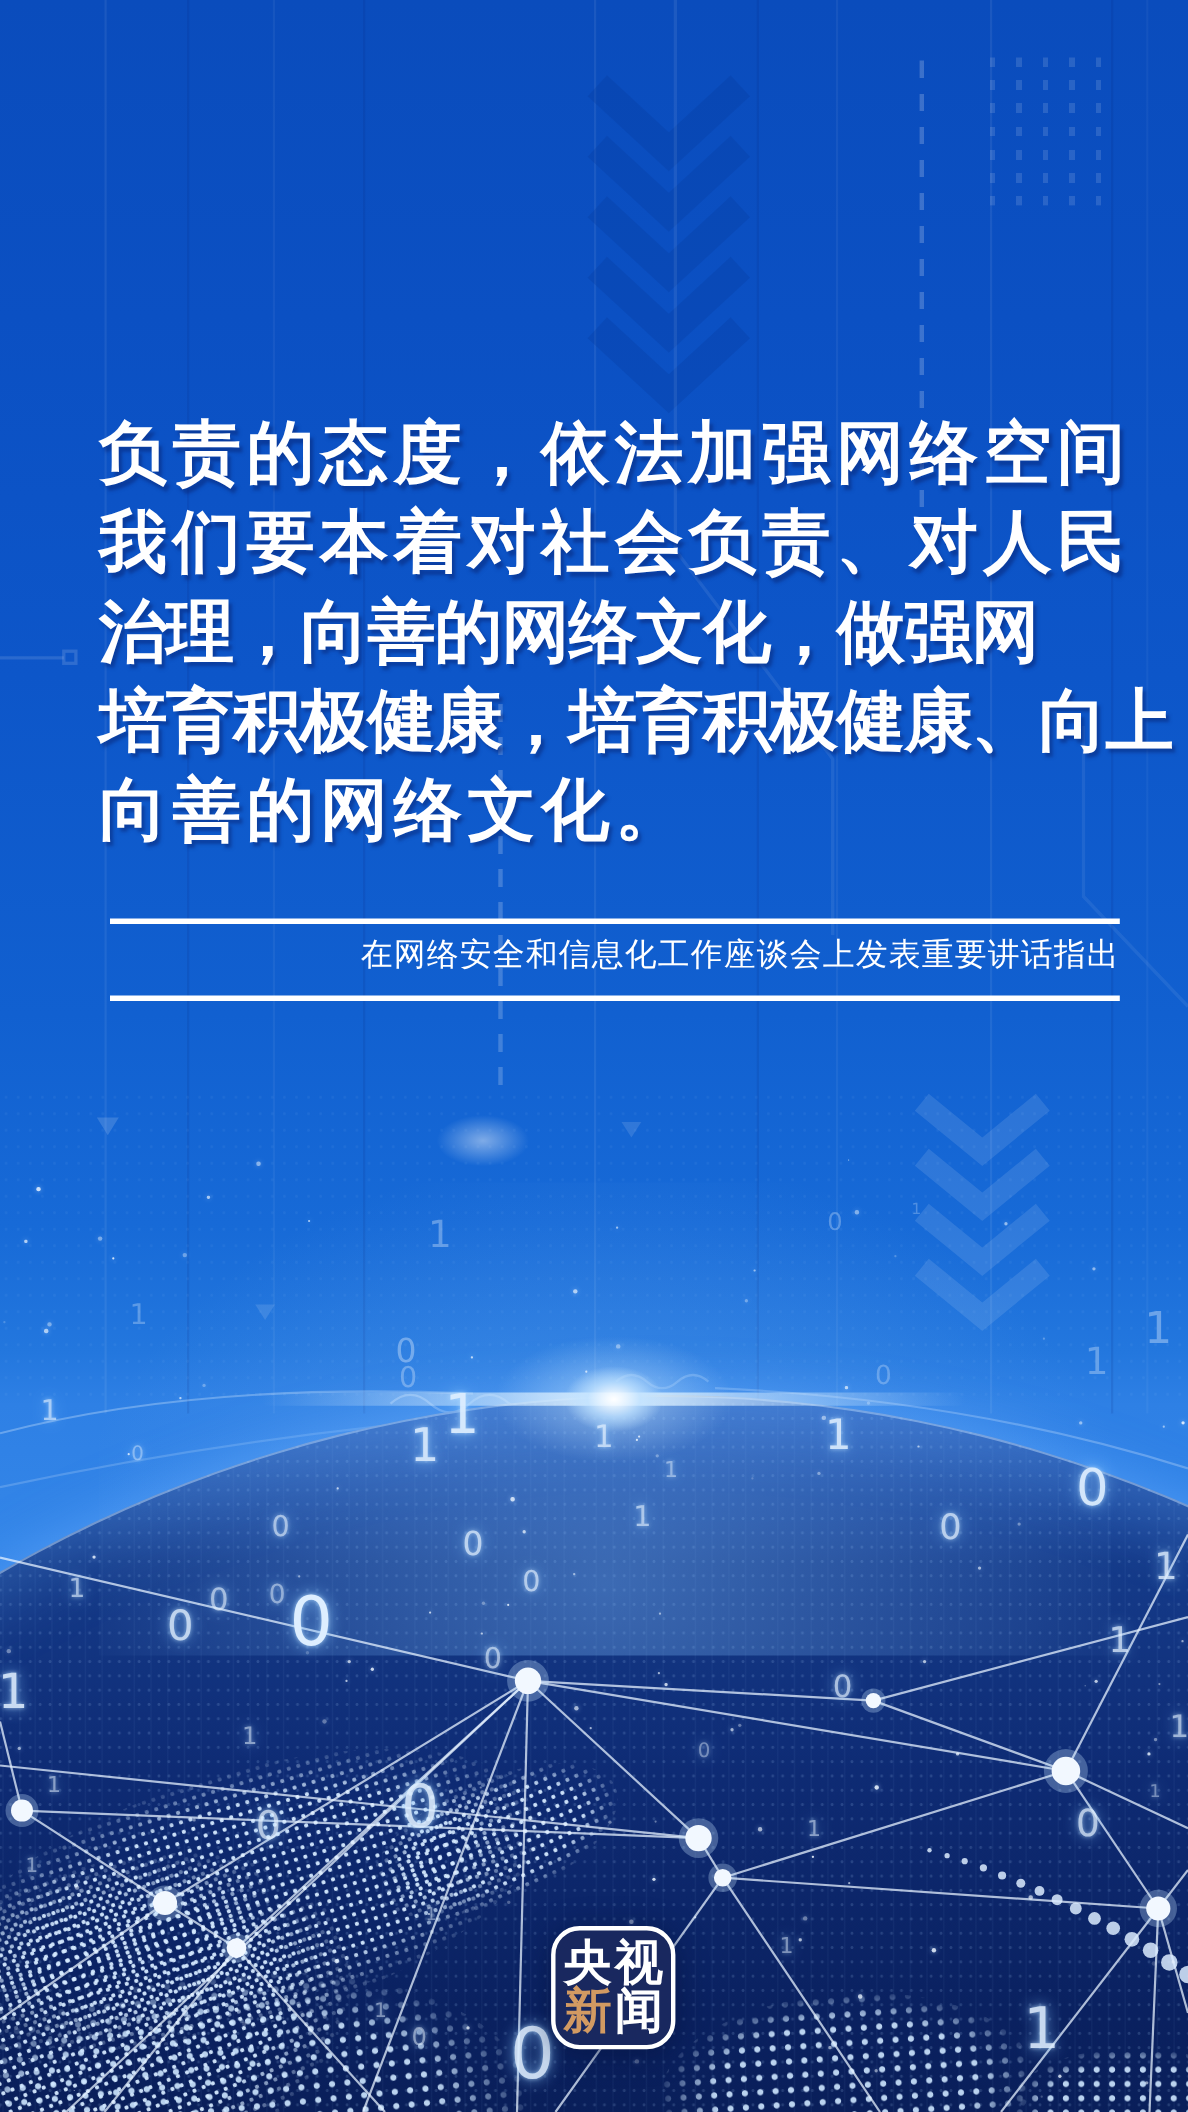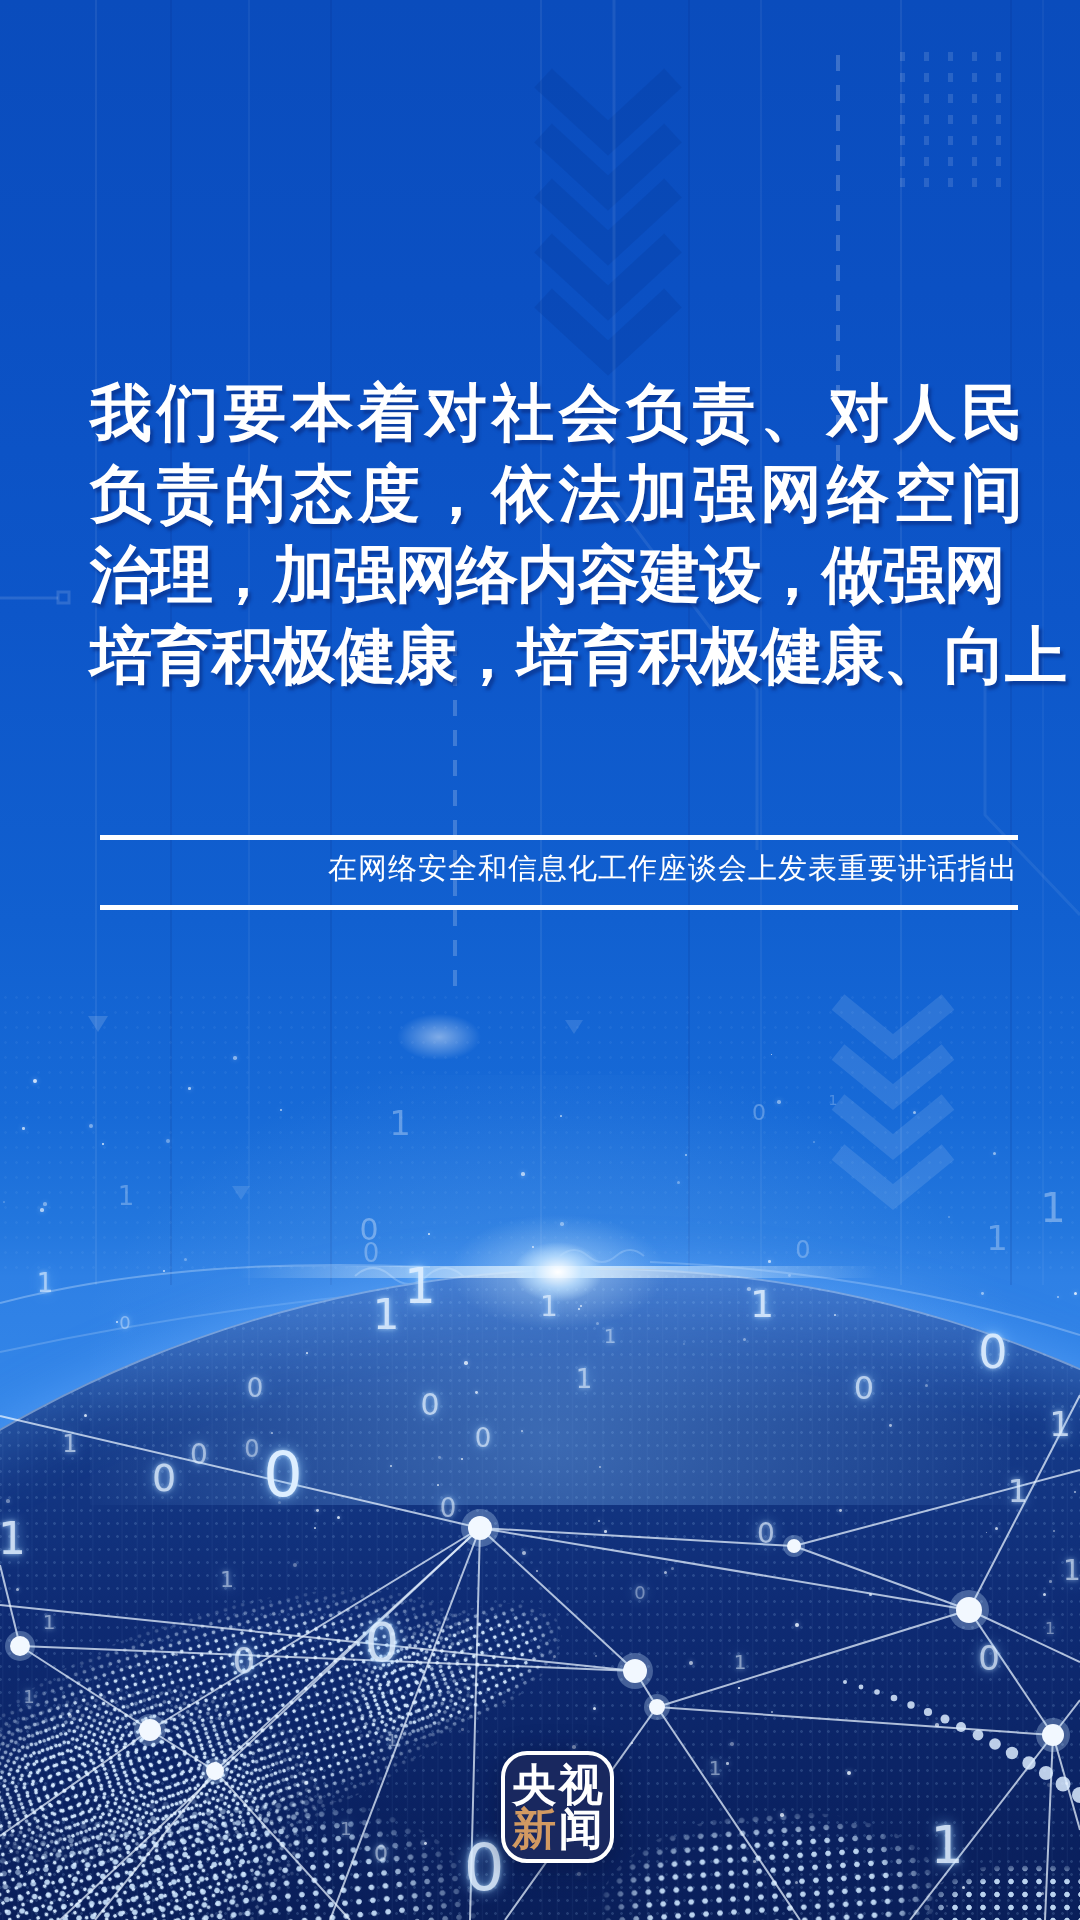--- a/index.html
+++ b/index.html
@@ -379,24 +379,25 @@
       <span class="bdigit g" style="left: 740px; top: 1662px; font-size: 20px; opacity: 0.6;">1</span>
       <span class="bdigit g" style="left: 989px; top: 1658px; font-size: 34px; opacity: 0.8;">0</span>
       <span class="bdigit g" style="left: 1050px; top: 1628px; font-size: 16px; opacity: 0.5;">1</span>
       <span class="bdigit g" style="left: 715px; top: 1768px; font-size: 20px; opacity: 0.55;">1</span>
       <span class="bdigit g" style="left: 947px; top: 1845px; font-size: 52px; opacity: 0.9;">1</span>
       <span class="bdigit g" style="left: 1072px; top: 1570px; font-size: 28px; opacity: 0.7;">1</span>
       <span class="bdigit g" style="left: 640px; top: 1592px; font-size: 18px; opacity: 0.5;">0</span>
     </div>
 
   <div class="quote">
+    <div class="ln">负责的态度，依法加强网络空间</div>
     <div class="ln">我们要本着对社会负责、对人民</div>
-    <div class="ln">负责的态度，依法加强网络空间</div>
-    <div class="ln">治理，加强网络内容建设，做强网</div>
+    <div class="ln">治理，向善的网络文化，做强网</div>
     <div class="ln">培育积极健康，培育积极健康、向上</div>
+    <div class="ln">向善的网络文化。</div>
   </div>
 
   <div class="attrib">
     <div class="rule"></div>
     <div class="a2">在网络安全和信息化工作座谈会上发表重要讲话指出</div>
     <div class="rule"></div>
   </div>
 
   <div class="logo">
     <span>央</span>

